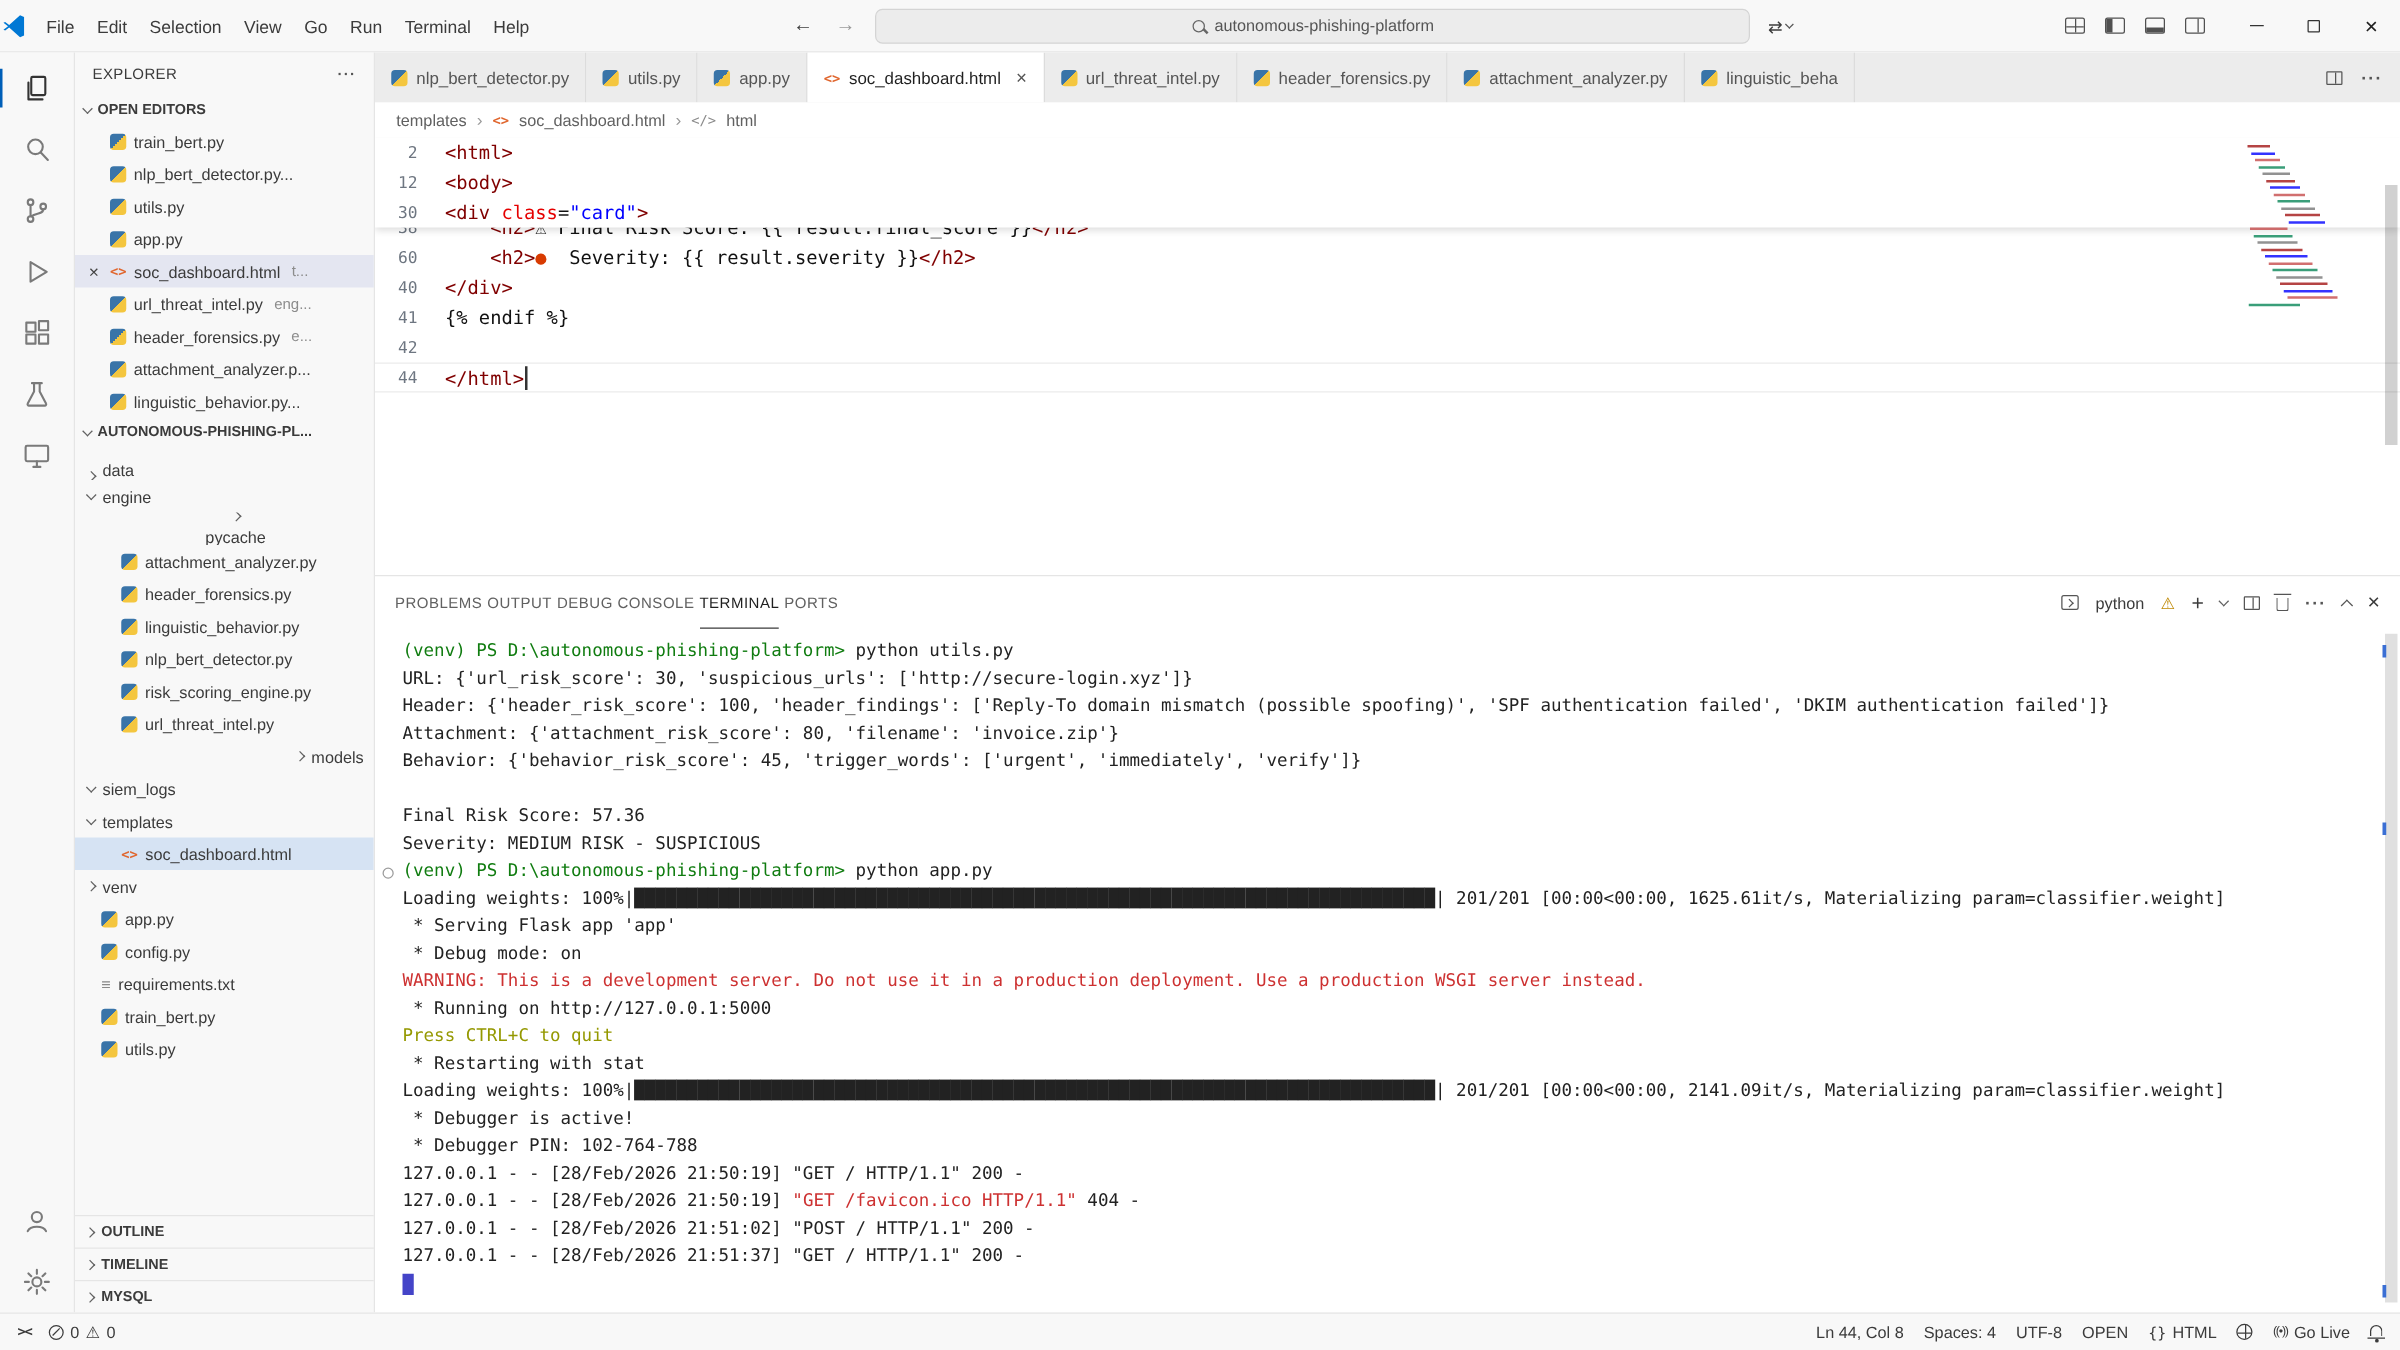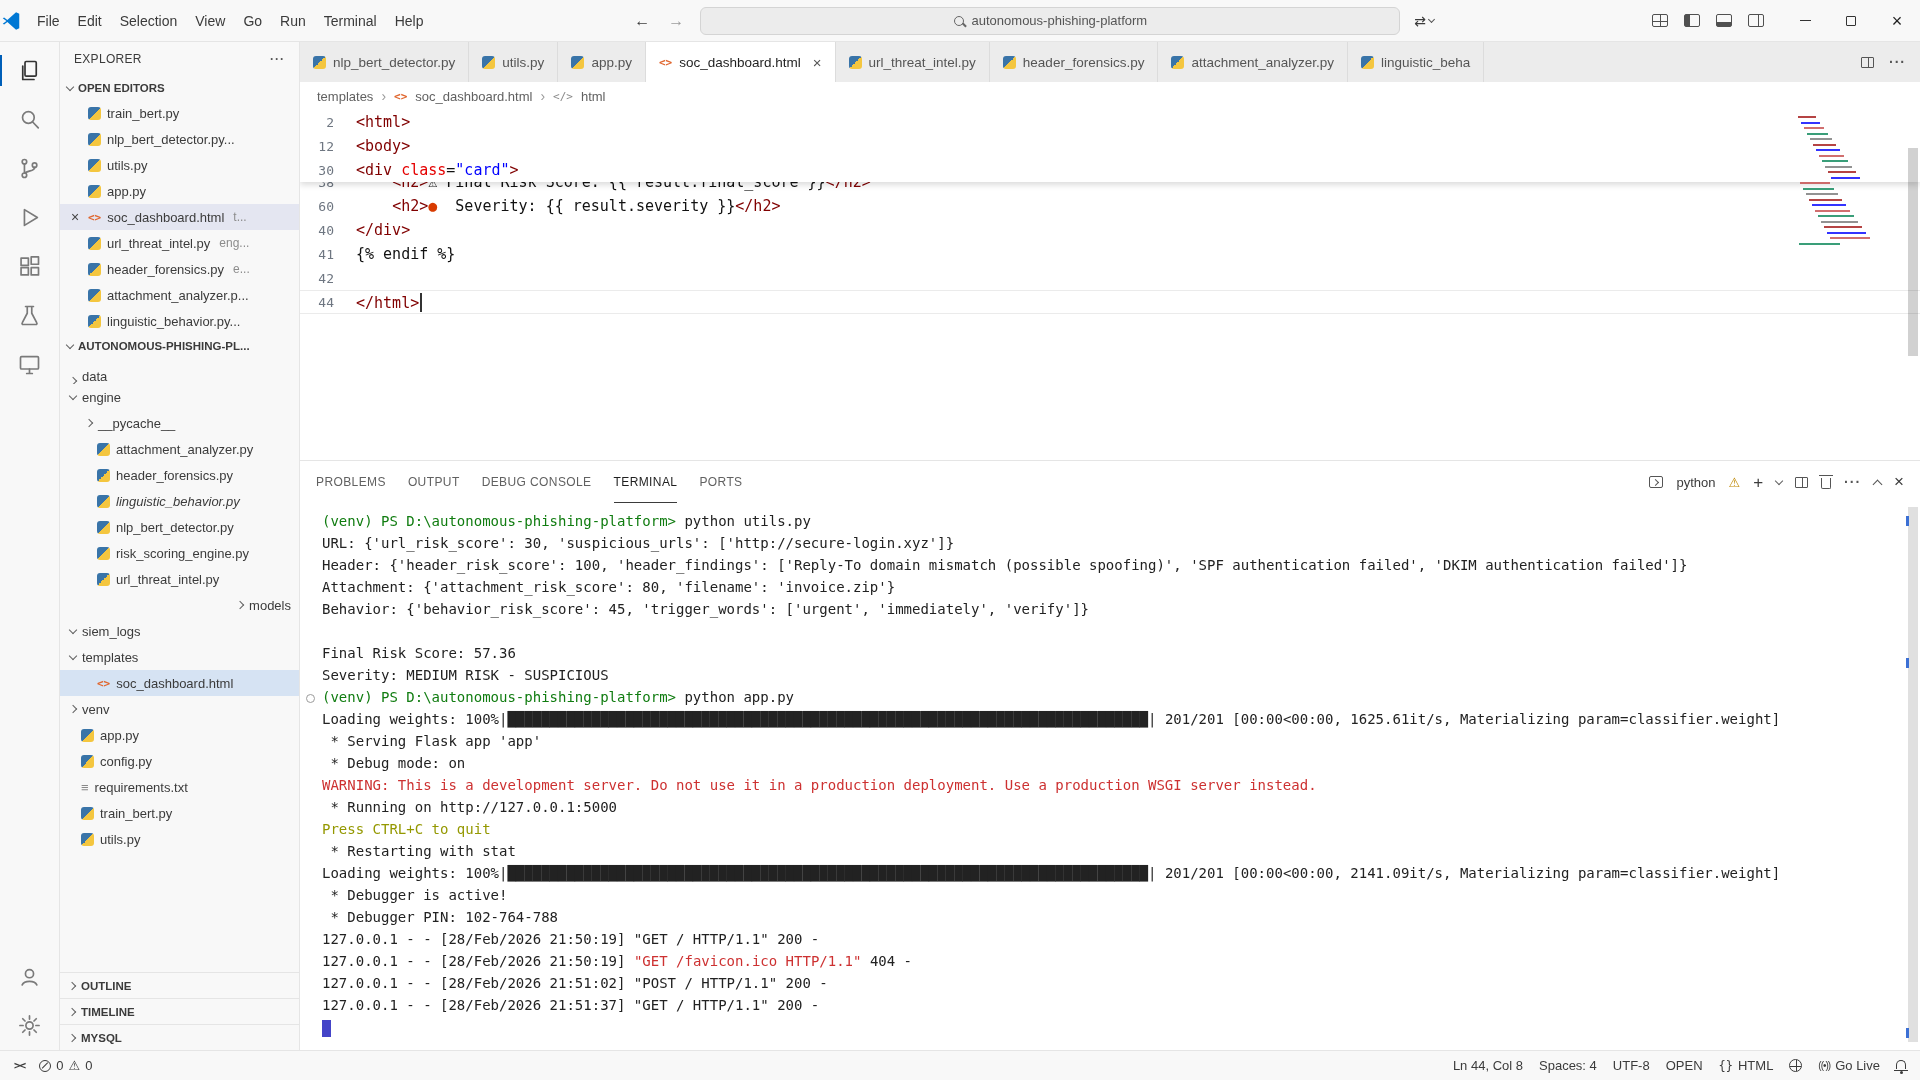--- a/index.html
+++ b/index.html
@@ -310,35 +310,35 @@
       </div>
       <div class="tree-wrap" id="tree">
           <div class="row" style="padding-left: 10px; align-items: flex-end;">
             <span class="chev r"></span>
             <span>data</span>
           </div>
           <div class="row" style="padding-left: 10px;">
             <span class="chev d"></span>
             <span>engine</span>
           </div>
-          <div class="row" style="padding-left: 26px;">
+          <div class="row" style="padding-left: 26px; flex-direction: column;">
             <span class="chev r"></span>
             <span>__pycache__</span>
           </div>
           <div class="row" style="padding-left: 26px;">
             <span style="width: 5px; flex: 0 0 auto;"></span>
             <span class="fi-py"></span>
             <span>attachment_analyzer.py</span>
           </div>
           <div class="row" style="padding-left: 26px;">
             <span style="width: 5px; flex: 0 0 auto;"></span>
             <span class="fi-py"></span>
             <span>header_forensics.py</span>
           </div>
-          <div class="row" style="padding-left: 26px; font-style: italic;">
+          <div class="row" style="padding-left: 26px;">
             <span style="width: 5px; flex: 0 0 auto;"></span>
             <span class="fi-py"></span>
             <span>linguistic_behavior.py</span>
           </div>
           <div class="row" style="padding-left: 26px;">
             <span style="width: 5px; flex: 0 0 auto;"></span>
             <span class="fi-py"></span>
             <span>nlp_bert_detector.py</span>
           </div>
           <div class="row" style="padding-left: 26px;">
@@ -508,21 +508,21 @@
             <span class="mm-bar" style="top: 124px; left: 36px; width: 40px; background: rgb(198, 75, 75);"></span>
             <span class="mm-bar" style="top: 129.5px; left: 5px; width: 41px; background: rgb(9, 134, 88);"></span>
           </div>
         <div class="ed-scroll">
             <div class="ed-thumb"></div>
           </div>
       </div>
 
       <div class="panel">
         <div class="p-head">
-          <div style="display:flex;gap:22px;height:100%" id="ptabs">
+          <div style="display:flex;gap:4px;height:100%" id="ptabs">
               <div class="p-tab">PROBLEMS</div>
               <div class="p-tab">OUTPUT</div>
               <div class="p-tab">DEBUG CONSOLE</div>
               <div class="p-tab active">TERMINAL</div>
               <div class="p-tab">PORTS</div>
             </div>
           <div class="p-actions">
             <span class="ic-shell"></span>
             <span style="font-size:13px">python</span>
             <span class="warn">⚠</span>

